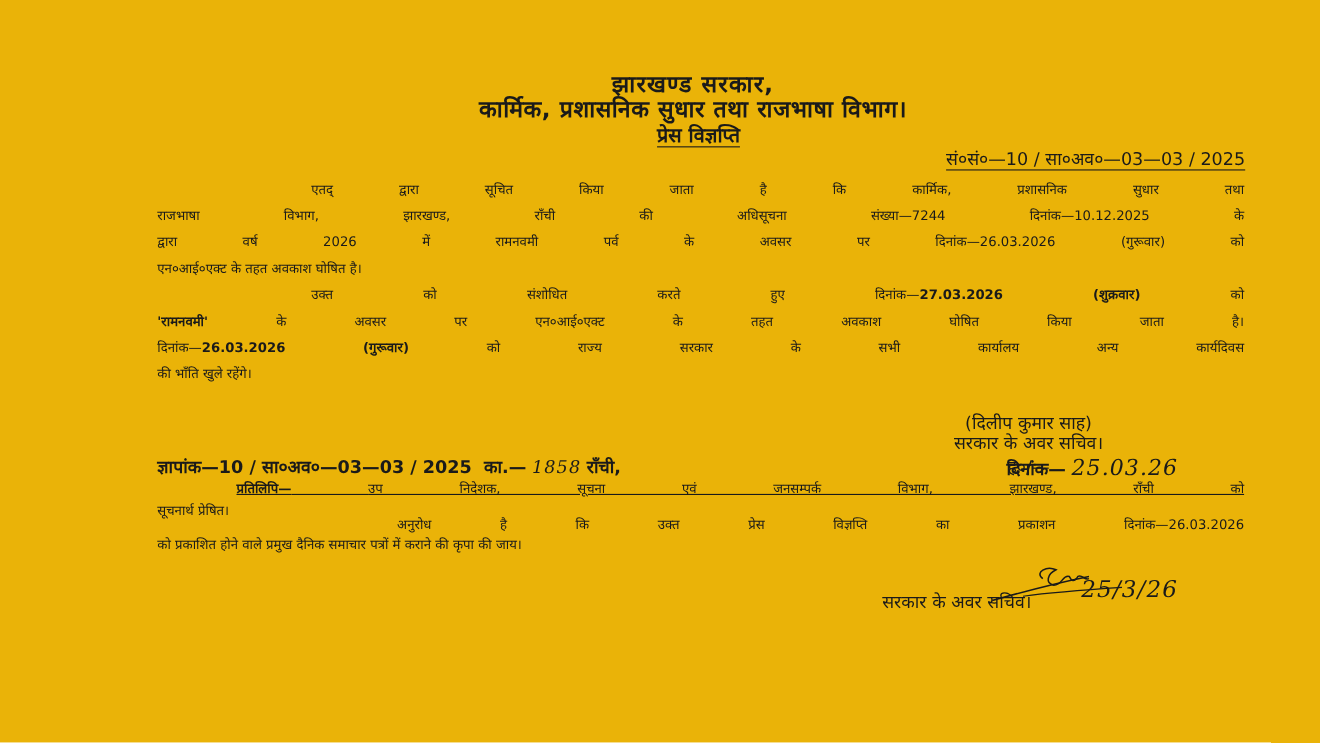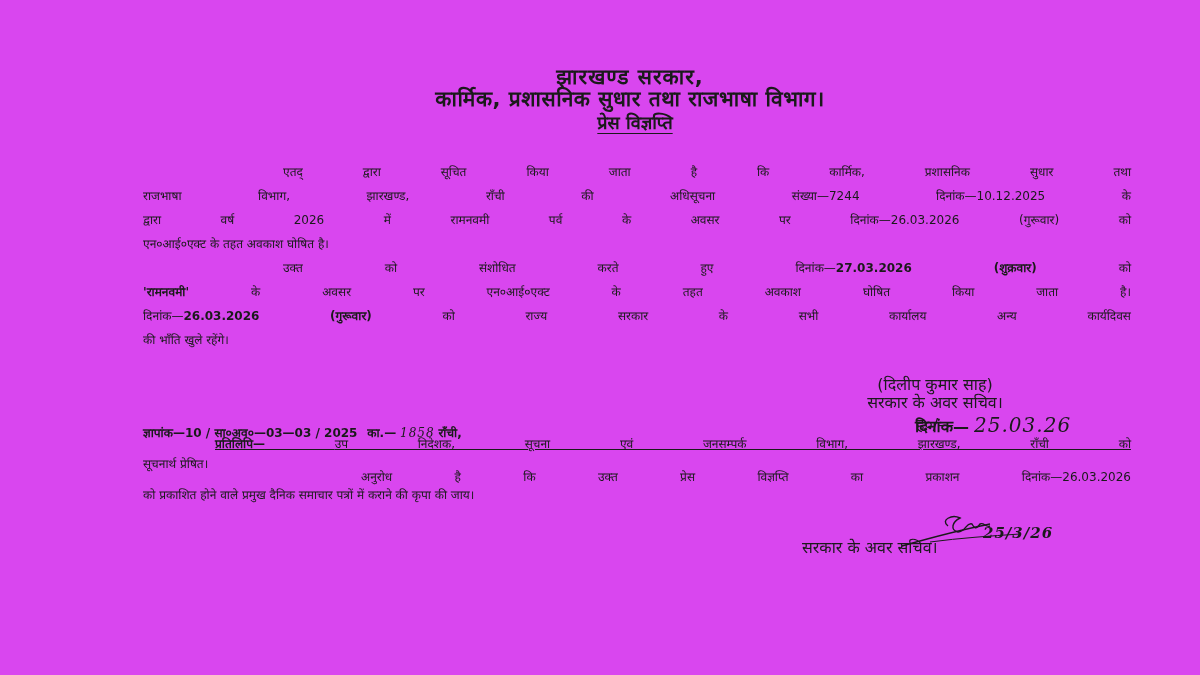--- a/index.html
+++ b/index.html
@@ -1,18 +1,18 @@
 <!DOCTYPE html>
 <html><head>
   <meta charset="utf-8">
   <style>
     html, body { margin: 0; padding: 0; background: #ffffff; }
     body { width: 1200px; height: 675px; overflow: hidden; position: relative;
            font-family: "DejaVu Sans", "Liberation Sans", sans-serif; color: #1a1a1a; }
-    .page { position: absolute; left: 0; top: 0; width: 1200px; height: 675px; background: #d946ef; }
+    .page { position: absolute; left: 0; top: 0; width: 1200px; height: 675px; background: #eab308; }
     .abs { position: absolute; white-space: nowrap; }
     .h1 { font-size: 21px; font-weight: bold; letter-spacing: 1px; }
     .h2 { font-size: 21px; font-weight: bold; letter-spacing: 0.5px; }
     .h3 { font-size: 18px; font-weight: bold; text-decoration: underline; text-underline-offset: 4px; }
     .ref { font-size: 16px; text-decoration: underline; text-underline-offset: 4px; }
     .line { font-size: 12px; left: 143px; width: 988px; text-align: justify; text-align-last: justify; }
     .line.last { text-align-last: left; }
     .indent { padding-left: 140px; box-sizing: border-box; }
     .indent2 { padding-left: 72px; box-sizing: border-box; }
     .b { font-weight: bold; }
@@ -21,20 +21,21 @@
     .signature { position: absolute; left: 900px; top: 512px; width: 160px; height: 40px; }
   </style>
 </head>
 <body>
 
 <div class="page">
 
   <div class="abs h1" style="left:0; width:1260px; text-align:center; top:62px;">झारखण्ड सरकार,</div>
   <div class="abs h2" style="left:0; width:1260px; text-align:center; top:84px;">कार्मिक, प्रशासनिक सुधार तथा राजभाषा विभाग।</div>
   <div class="abs h3" style="left:0; width:1270px; text-align:center; top:110px;">प्रेस विज्ञप्ति</div>
+  <div class="abs ref" style="left:700px; width:432px; text-align:right; top:133px;">सं०सं०—10 / सा०अव०—03—03 / 2025</div>
 
   <div>
     <div class="abs line indent" style="top:163px;">एतद् द्वारा सूचित किया जाता है कि कार्मिक, प्रशासनिक सुधार तथा</div>
     <div class="abs line" style="top:187px;">राजभाषा विभाग, झारखण्ड, राँची की अधिसूचना संख्या—7244 दिनांक—10.12.2025 के</div>
     <div class="abs line" style="top:211px;">द्वारा वर्ष 2026 में रामनवमी पर्व के अवसर पर दिनांक—26.03.2026 (गुरूवार) को</div>
     <div class="abs line last" style="top:235px;">एन०आई०एक्ट के तहत अवकाश घोषित है।</div>
   </div>
 
   <div>
     <div class="abs line indent" style="top:259px;">
@@ -53,21 +54,21 @@
     </div>
     <div class="abs line last" style="top:331px;">की भाँति खुले रहेंगे।</div>
   </div>
 
   <div>
     <div class="abs sig" style="left:790px; width:290px; top:374px;margin-top:39px;">ह०/—</div>
     <div class="abs sig" style="left:790px; width:290px; top:373px;">(दिलीप कुमार साह)</div>
     <div class="abs sig" style="left:790px; width:290px; top:391px;">सरकार के अवर सचिव।</div>
   </div>
 
-  <div class="abs" style="left:143px; top:413px; font-size:12px;margin-top:11px;">
+  <div class="abs" style="left:143px; top:413px; font-size:16px;">
     <span class="b">ज्ञापांक—10 / सा०अव०—03—03 / 2025</span>
     <span class="b" style="margin-left:6px;">का.—</span>
     <span class="hand">1858</span>
     <span class="b">राँची,</span>
   </div>
   <div class="abs" style="left:915px; top:413px; font-size:16px;">
     <span class="b">दिनांक—</span>
     <span class="hand" style="font-size:20px;">25.03.26</span>
   </div>
 
@@ -79,16 +80,16 @@
     <div class="abs line last" style="top:455px;">सूचनार्थ प्रेषित।</div>
     <div class="abs line" style="top:468px; padding-left:218px; box-sizing:border-box;">अनुरोध है कि उक्त प्रेस विज्ञप्ति का प्रकाशन दिनांक—26.03.2026</div>
     <div class="abs line last" style="top:486px; width:980px;">को प्रकाशित होने वाले प्रमुख दैनिक समाचार पत्रों में कराने की कृपा की जाय।</div>
   </div>
 
   <svg class="signature" viewBox="0 0 160 40">
     <path d="M2 34 C 30 26, 60 18, 90 12" stroke="#1a1a1a" stroke-width="1.4" fill="none"></path>
     <path d="M48 14 C 40 8, 52 2, 60 6 C 52 10, 50 18, 58 20 C 66 20, 66 10, 72 12 C 74 16, 76 18, 80 12 C 84 10, 86 16, 90 14" stroke="#1a1a1a" stroke-width="1.4" fill="none"></path>
     <path d="M30 30 C 60 26, 90 24, 120 22" stroke="#1a1a1a" stroke-width="1" fill="none"></path>
   </svg>
-  <div class="abs hand" style="left:983px; top:524px; font-size:15px;font-weight:bold;">25/3/26</div>
+  <div class="abs hand" style="left:983px; top:524px; font-size:21px;">25/3/26</div>
   <div class="abs sig" style="left:800px; top:536px; width:300px; text-align:left; padding-left:2px;">सरकार के अवर सचिव।</div>
 
 </div>
 
 </body></html>

